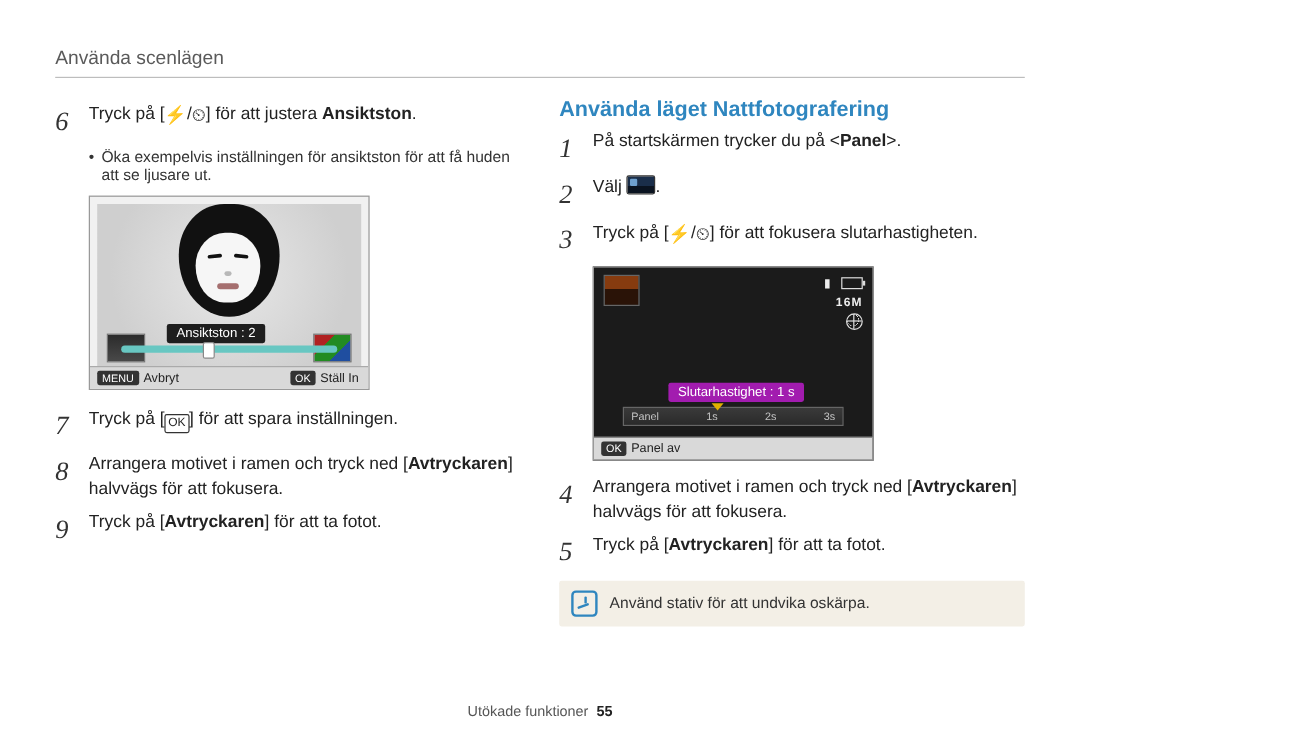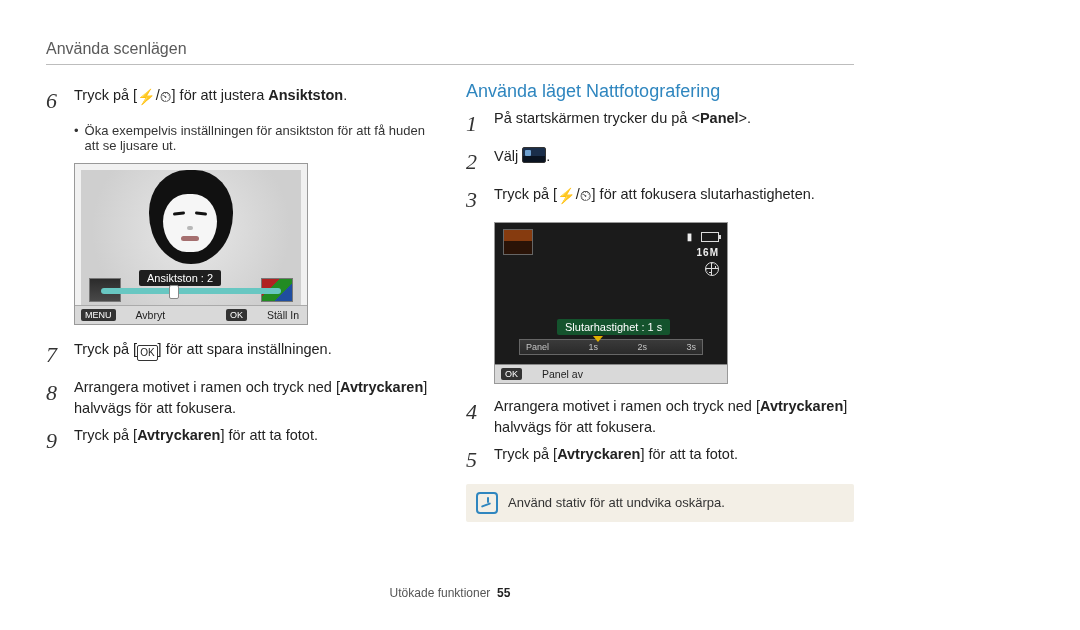--- a/index.html
+++ b/index.html
@@ -55,21 +55,21 @@
     display: flex;
     gap: 6px;
     font-size: 13px;
     color: #333;
     margin: 2px 0 10px 28px;
   }
   .sub-bullet .dot { flex: 0 0 auto; }
   .section-title {
     color: #2f86bf;
     font-size: 18px;
-    font-weight: 400;
+    font-weight: 700;
     margin-bottom: 6px;
   }
   .section-desc {
     font-size: 13px;
     color: #333;
     line-height: 1.45;
     margin-bottom: 10px;
   }
 
   
@@ -157,21 +157,21 @@
     background: #d9d9d9;
     border-top: 1px solid #aaa;
     display: flex;
     align-items: center;
     font-size: 10.5px;
     color: #222;
   }
   .soft-key {
     display: inline-flex;
     align-items: center;
-    gap: 20px;
+    gap: 4px;
     margin-left: 6px;
   }
   .key-box {
     background: #333;
     color: #fff;
     font-size: 9px;
     padding: 1px 4px;
     border-radius: 2px;
   }
   .img1-footer .spacer { flex: 1 1 auto; }
@@ -216,21 +216,21 @@
   }
   .img2-ind .globe::before {
     content:""; position:absolute; left:5px; top:0; width:1px; height:12px; background:#ddd;
   }
   .img2-ind .globe::after {
     content:""; position:absolute; left:0; top:5px; width:12px; height:1px; background:#ddd;
   }
   .img2-label {
     position: absolute;
     left: 62px; top: 96px;
-    background: #14532d;
+    background: #a21caf;
     color: #fff;
     font-size: 11px;
     padding: 2px 8px;
     border-radius: 2px;
   }
   .img2-ruler {
     position: absolute;
     left: 24px; right: 24px; top: 116px;
     height: 16px;
     background: linear-gradient(#3a3a3a,#2a2a2a);

